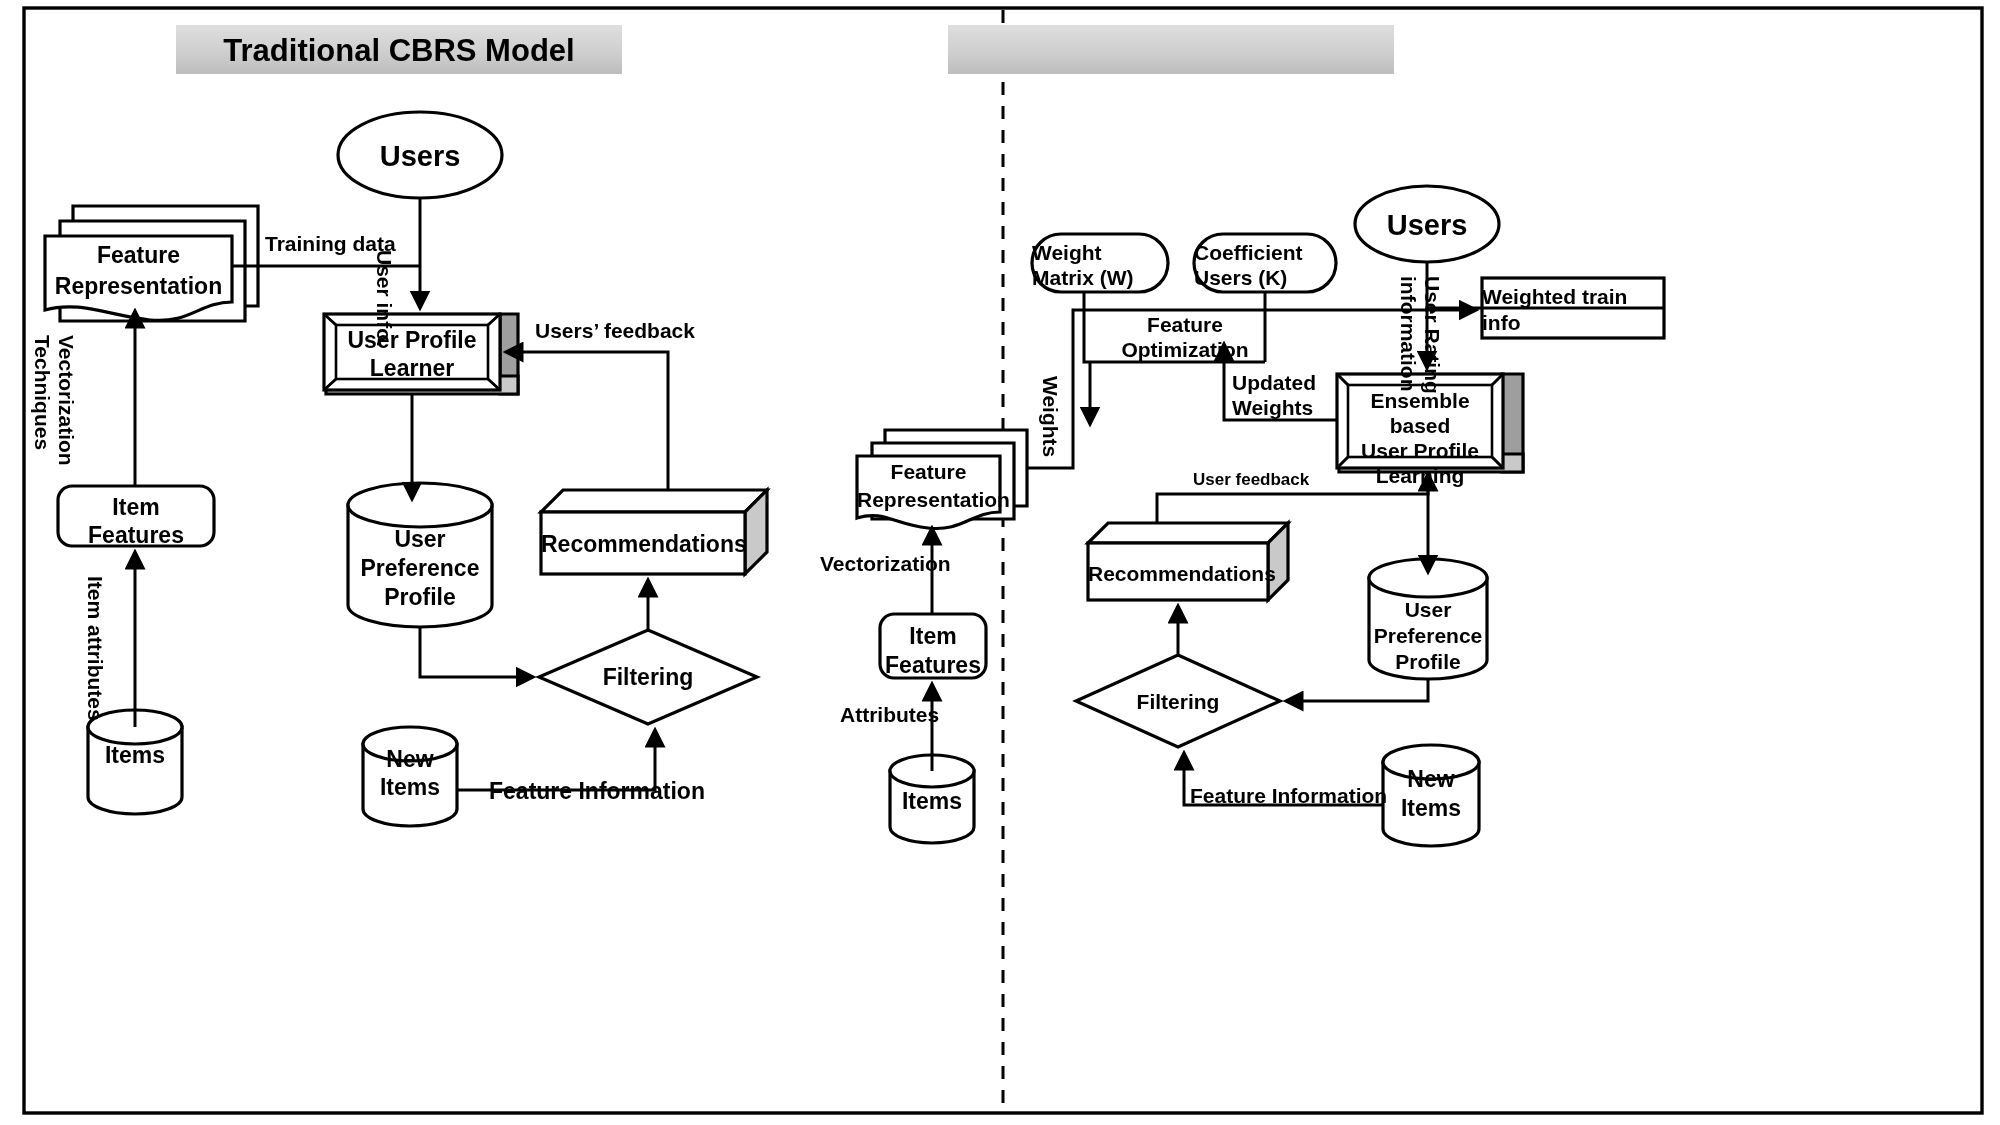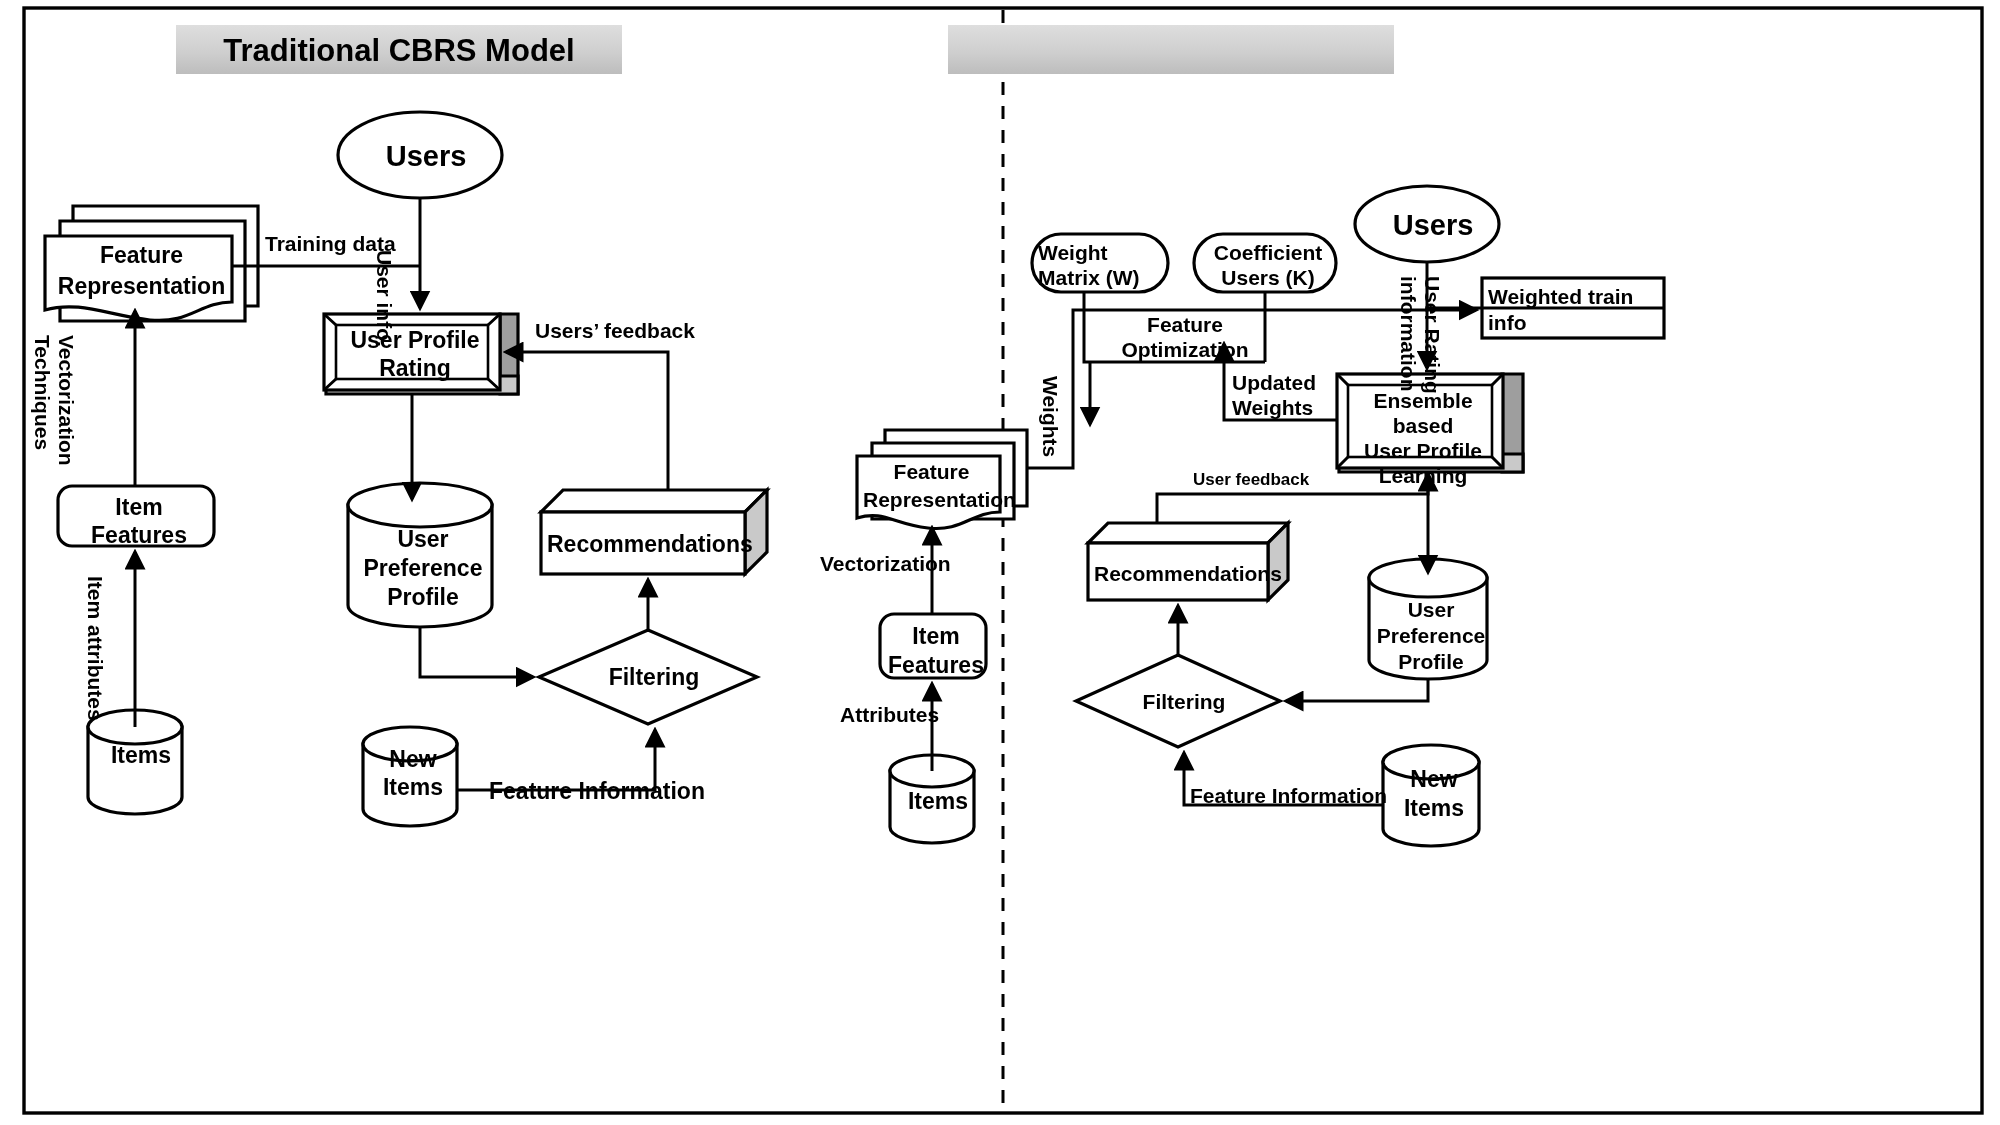--- a/index.html
+++ b/index.html
@@ -6,21 +6,21 @@
   body{width:2000px;height:1125px;font-family:"Liberation Sans",sans-serif;}
   #stage{position:relative;width:2000px;height:1125px;overflow:hidden;background:#fff;}
   svg{position:absolute;left:0;top:0;width:2000px;height:1125px;}
   .shp{fill:#ffffff;stroke:#000000;stroke-width:3.2;stroke-linejoin:miter;}
   .shp-thin{fill:#ffffff;stroke:#000000;stroke-width:2.6;}
   .shade{fill:#c9c9c9;stroke:#000000;stroke-width:3.2;}
   .shade-d{fill:#9e9e9e;stroke:#000000;stroke-width:3.2;}
   .ln{fill:none;stroke:#000000;stroke-width:3.0;}
   .frame{fill:none;stroke:#000000;stroke-width:3.4;}
   .dash{fill:none;stroke:#000000;stroke-width:3.0;stroke-dasharray:13 11;}
-  .lbl{font-family:"Liberation Sans",sans-serif;font-weight:bold;fill:#000;padding-left:6px;}
+  .lbl{font-family:"Liberation Sans",sans-serif;font-weight:bold;fill:#000;}
   .ttl{font-family:"Liberation Sans",sans-serif;font-weight:bold;fill:#000;font-size:31px;}
   .edge{font-family:"Liberation Sans",sans-serif;font-weight:bold;fill:#000;font-size:21px;}
   .node{font-size:23px;}
   .node-sm{font-size:21px;}
   .node-lg{font-size:29px;}
   .hdrbar{fill:url(#gr1);stroke:none;}
 </style>
 </head>
 <body>
 
@@ -191,21 +191,21 @@
 
   <div style="position:absolute;left:58px;top:493px;width:156px;text-align:center;line-height:28px;">
     <div class="lbl node">Item</div>
     <div class="lbl node">Features</div>
   </div>
 
   <div class="lbl node" style="position:absolute;left:88px;top:742px;width:94px;text-align:center;">Items</div>
 
   <div style="position:absolute;left:336px;top:326px;width:152px;text-align:center;line-height:28px;">
     <div class="lbl node">User Profile</div>
-    <div class="lbl node">Rating</div>
+    <div class="lbl node">Learner</div>
   </div>
 
   <div style="position:absolute;left:348px;top:525px;width:144px;text-align:center;line-height:29px;">
     <div class="lbl node">User</div>
     <div class="lbl node">Preference</div>
     <div class="lbl node">Profile</div>
   </div>
 
   <div class="lbl node" style="position:absolute;left:541px;top:531px;width:204px;text-align:center;">Recommendations</div>
 
@@ -230,21 +230,21 @@
   <div class="edge" style="position:absolute;left:107px;top:576px;white-space:nowrap;transform:rotate(90deg);transform-origin:left top;">Item attributes</div>
 
   <div class="edge" style="position:absolute;left:489px;top:778px;white-space:nowrap;font-size:23px;">Feature Information</div>
 
 
   <div style="position:absolute;left:1032px;top:240px;width:136px;text-align:left;line-height:25px;">
     <div class="lbl node-sm">Weight</div>
     <div class="lbl node-sm">Matrix (W)</div>
   </div>
 
-  <div style="position:absolute;left:1194px;top:240px;width:142px;text-align:center;line-height:25px;">
+  <div style="position:absolute;left:1194px;top:240px;width:142px;text-align:left;line-height:25px;">
     <div class="lbl node-sm">Coefficient</div>
     <div class="lbl node-sm">Users (K)</div>
   </div>
 
   <div style="position:absolute;left:1482px;top:284px;width:182px;text-align:left;line-height:26px;">
     <div class="lbl node-sm">Weighted train</div>
     <div class="lbl node-sm">info</div>
   </div>
 
   <div class="lbl node-lg" style="position:absolute;left:1347px;top:209px;width:160px;text-align:center;">Users</div>

